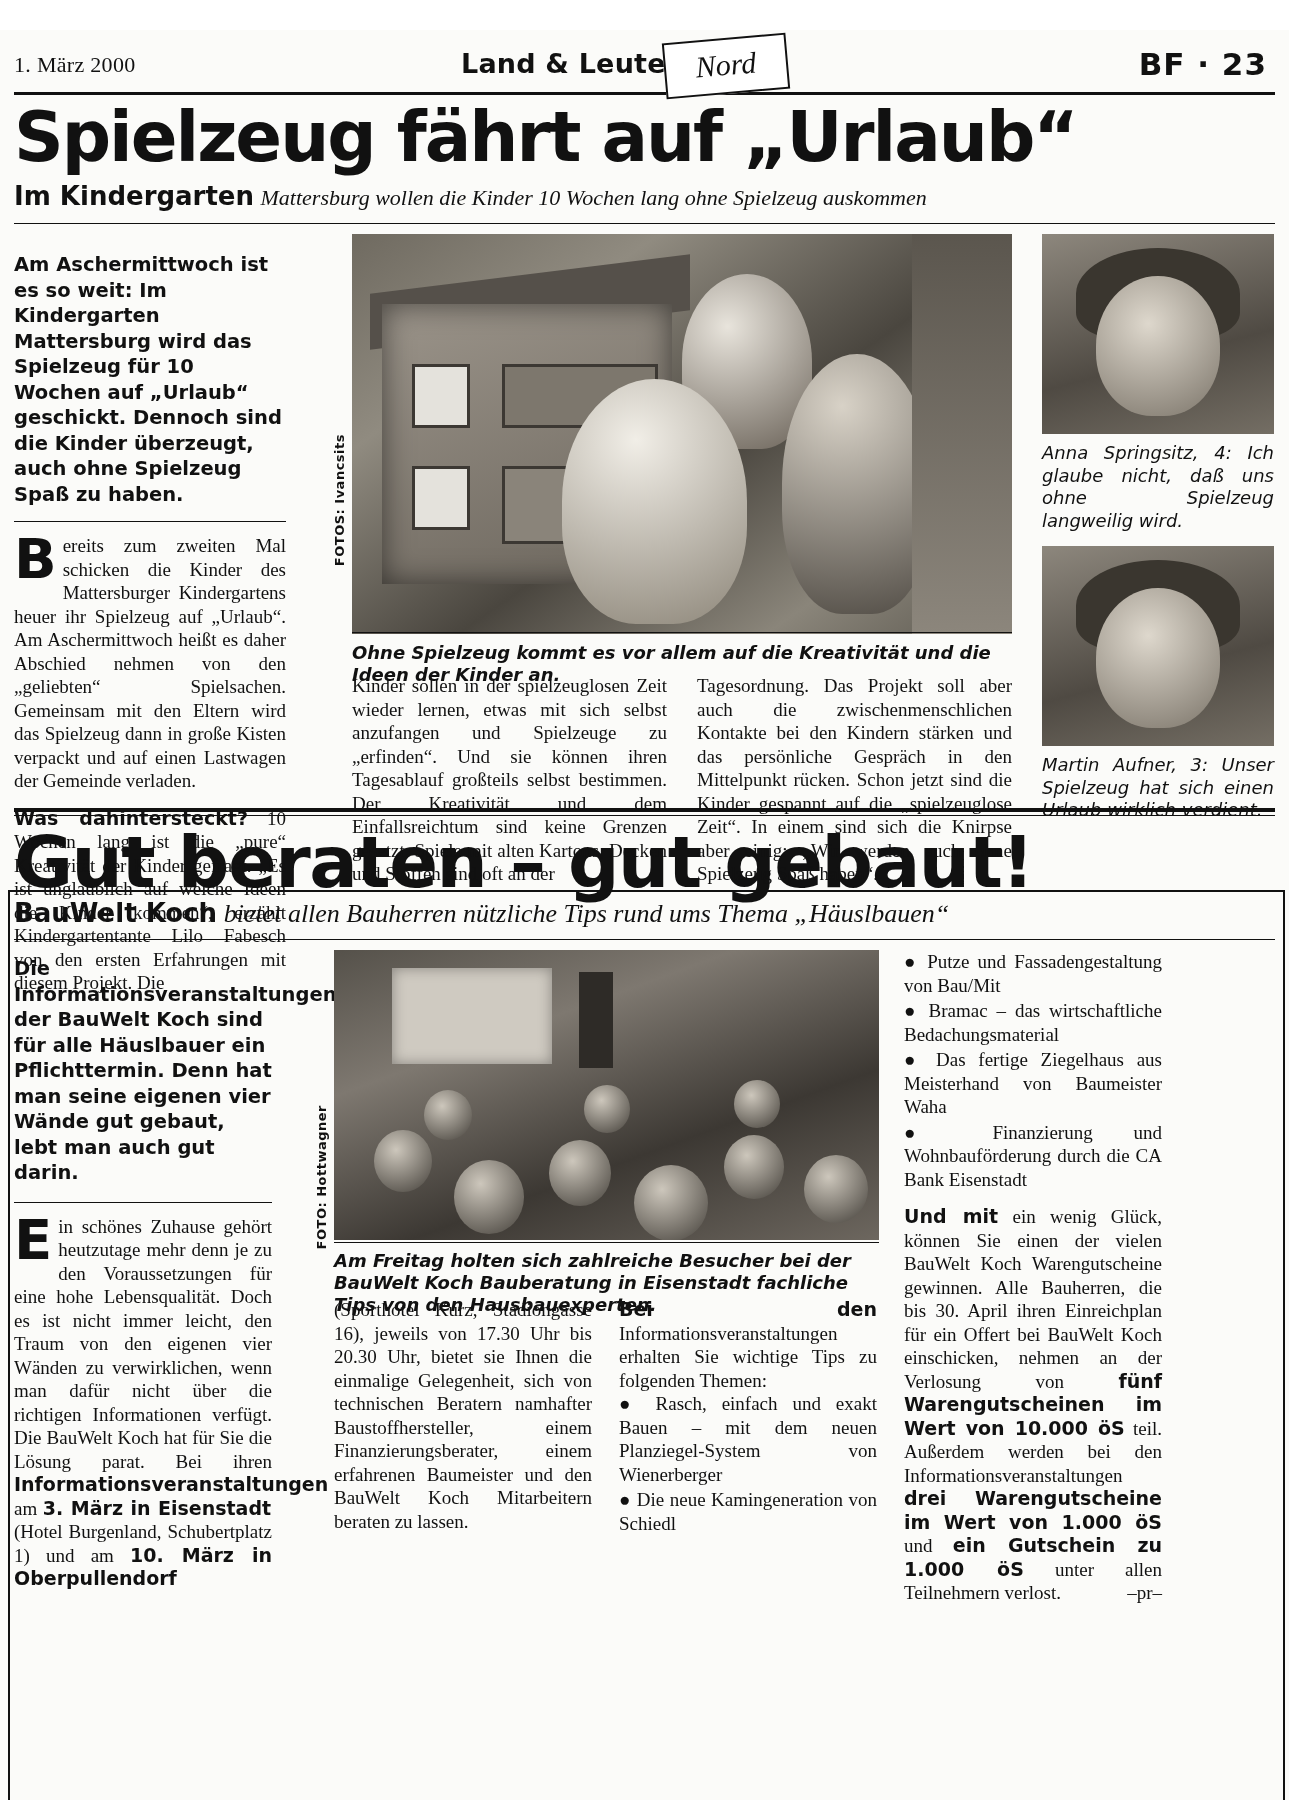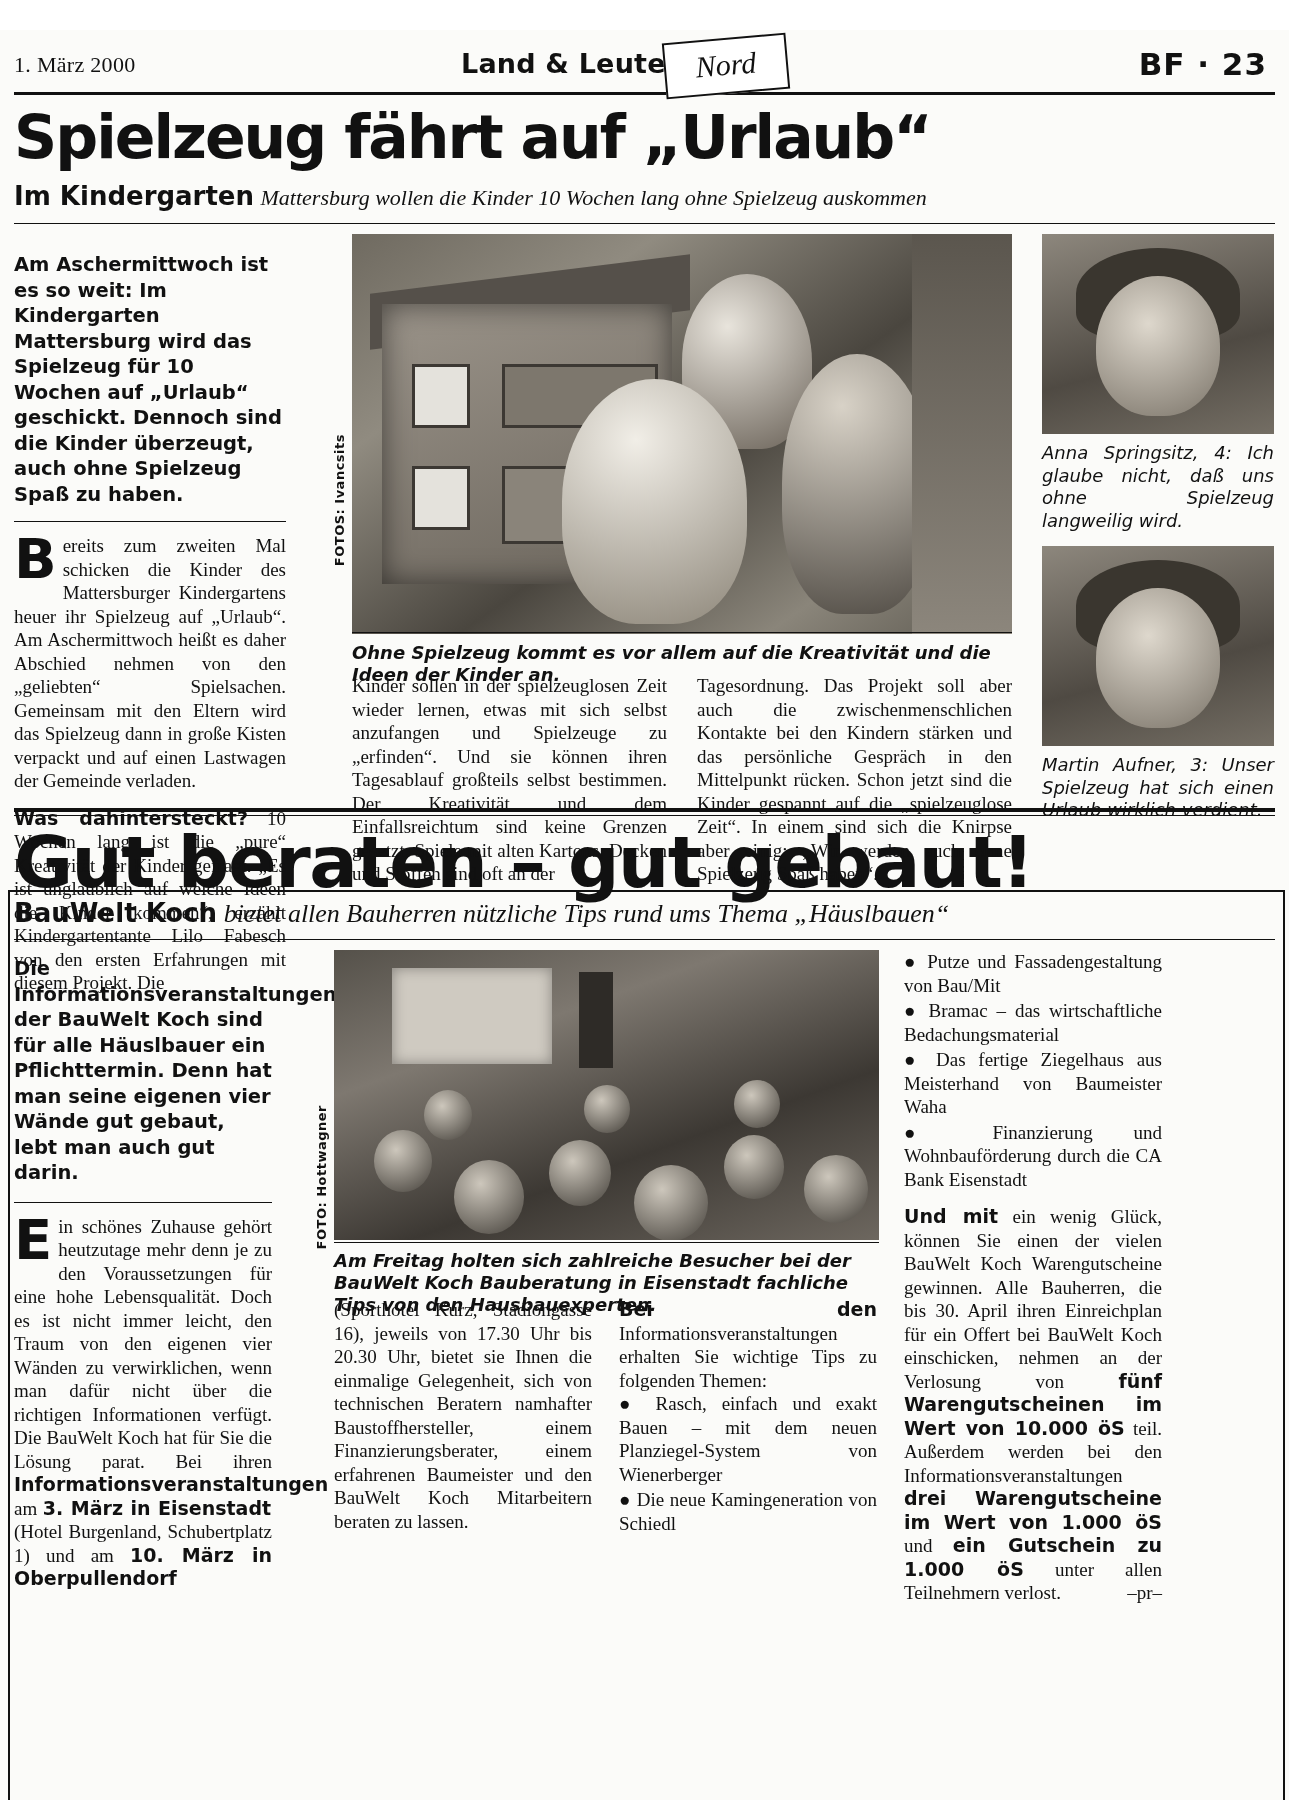--- a/index.html
+++ b/index.html
@@ -77,21 +77,21 @@
   .rule-thick {
     margin: 4px 14px 0 14px;
     border-top: 3px solid #111;
   }
 
   
   .headline {
     margin: 4px 14px 0 14px;
     font-family: "DejaVu Sans", sans-serif;
     font-weight: bold;
-    font-size: 60px;
+    font-size: 69px;
     line-height: 76px;
     letter-spacing: -2px;
     white-space: nowrap;
   }
   .subhead {
     margin: 6px 14px 0 14px;
     font-size: 26px;
     line-height: 30px;
   }
   .subhead .lead {

